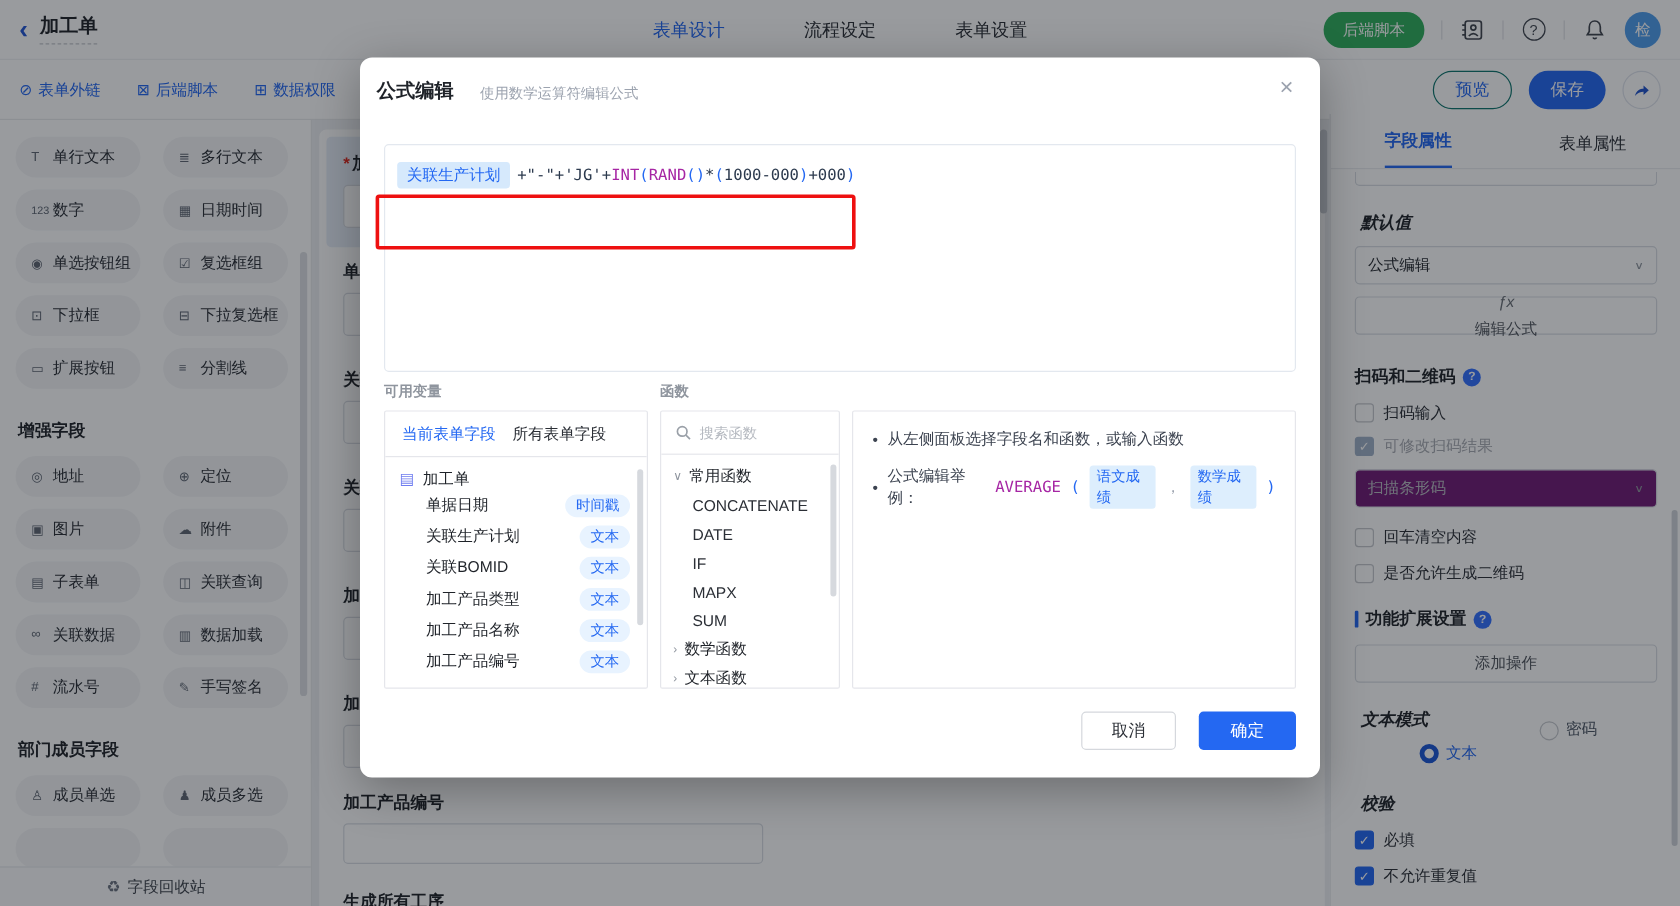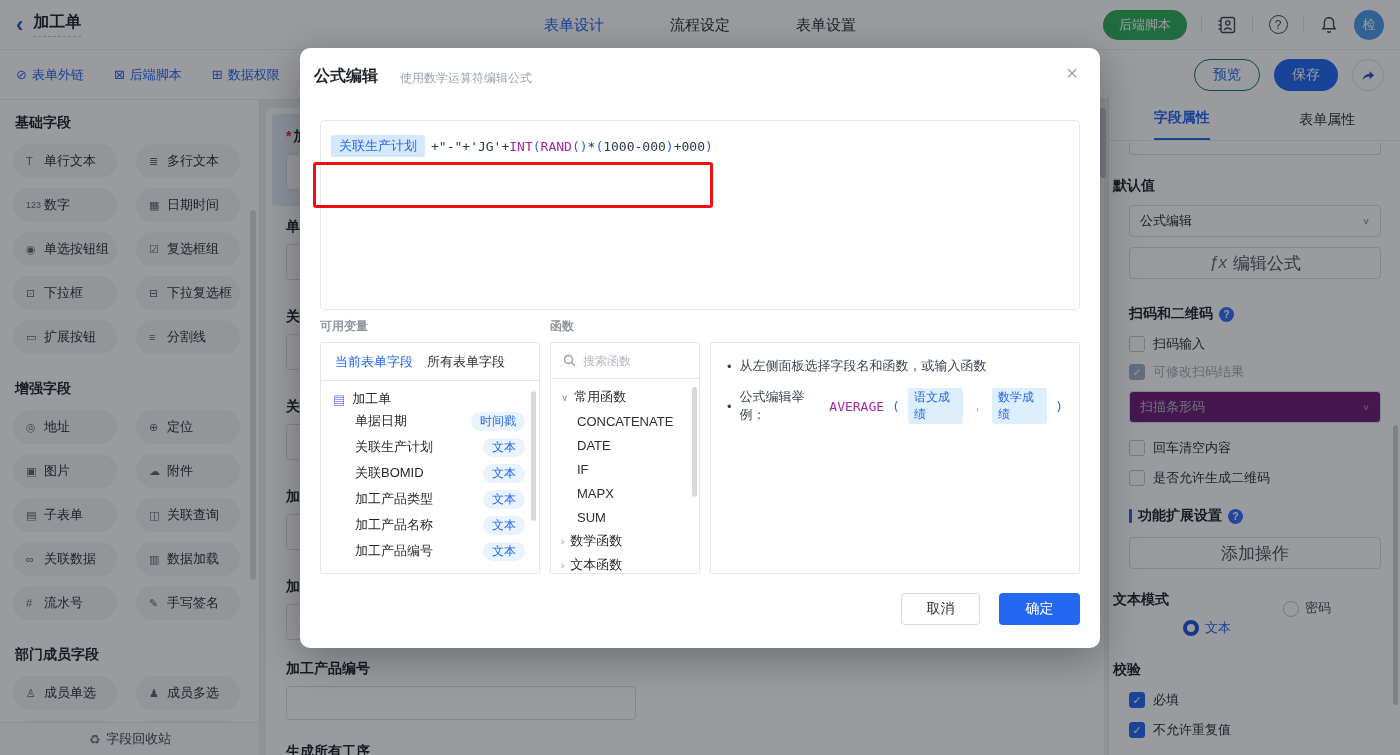--- a/index.html
+++ b/index.html
@@ -68,29 +68,29 @@
   .props { position:absolute; left:1108px; top:95px; width:292px; height:660px; background:#fff;
     border-left:1px solid #e8eaed; }
   .p-tabs { display:flex; height:46px; border-bottom:1px solid #ebedf0; }
   .p-tab { flex:1; display:flex; align-items:flex-end; justify-content:center; font-size:14px;
     color:#2b2f36; cursor:pointer; padding-bottom:0; }
   .p-tab span { padding-bottom:11px; }
   .p-tab.active { color:#2468f2; font-weight:bold; }
   .p-tab.active span { border-bottom:2px solid #2468f2; }
   .partial-input { position:absolute; left:20px; top:48px; width:252px; height:12px;
     border:1px solid #d9dde3; border-top:none; border-radius:0 0 4px 4px; }
-  .p-label { position:absolute; left:4px; font-size:14px; font-weight:bold; }
+  .p-label { position:absolute; left:25px; font-size:14px; font-weight:bold;font-style:italic; }
   .p-select { position:absolute; left:20px; width:252px; height:32px; border:1px solid #d9dde3;
     border-radius:4px; background:#fff; display:flex; align-items:center; padding:0 10px;
     font-size:13px; color:#1f2329; cursor:pointer; }
   .p-select .chev { margin-left:auto; color:#8f959e; font-size:11px; transform:scaleY(.8); }
   .p-select.disabled { color:#b9bcc2; background:#701a75; cursor:default; }
   .p-btn { position:absolute; left:20px; width:252px; height:32px; border:1px solid #d9dde3;
-    border-radius:4px; background:#fff; font-size:17px; color:#51565e; cursor:pointer;
-    display:flex; align-items:center; justify-content:center; gap:6px; }
+    border-radius:4px; background:#fff; font-size:13px; color:#51565e; cursor:pointer;
+    display:flex; align-items:center; justify-content:center; gap:6px;flex-direction:column; }
   .ck-row { position:absolute; left:20px; display:flex; align-items:center; gap:8px;
     font-size:13px; color:#2b2f36; cursor:pointer; }
   .ckbox { width:16px; height:16px; border:1px solid #c6c9ce; border-radius:3px; background:#fff;
     display:flex; align-items:center; justify-content:center; color:#fff; font-size:11px; flex:none; }
   .ckbox.checked { background:#2468f2; border-color:#2468f2; }
   .ckbox.dchecked { background:#a0b1c9; border-color:#a0b1c9; }
   .ck-row.dis { color:#a9acb3; cursor:default; }
   .sec-head { position:absolute; left:20px; display:flex; align-items:center; gap:6px;
     font-size:14px; font-weight:bold; }
   .sec-head .bar { width:3px; height:14px; background:#2468f2; border-radius:1px; }
@@ -204,21 +204,20 @@
     <button class="btn-fill">保存</button>
     <span class="share-circ">
       <svg width="16" height="16" viewBox="0 0 16 16">
         <path d="M2.5 13 C3.5 8.5 6.8 7 9.6 7 V4.2 L14 8.2 L9.6 12.2 V9.4 C7 9.4 4.5 10.4 2.5 13 Z" fill="#2154cc"></path>
       </svg>
     </span>
   </div>
 </div>
 
 <div class="sidebar">
-  <div class="sec-title">基础字段</div>
   <div class="chip-grid">
     <div class="chip">
         <span class="chip-ic">T</span>
         <span class="chip-lb">单行文本</span>
       </div>
     <div class="chip">
         <span class="chip-ic">≣</span>
         <span class="chip-lb">多行文本</span>
       </div>
     <div class="chip">

